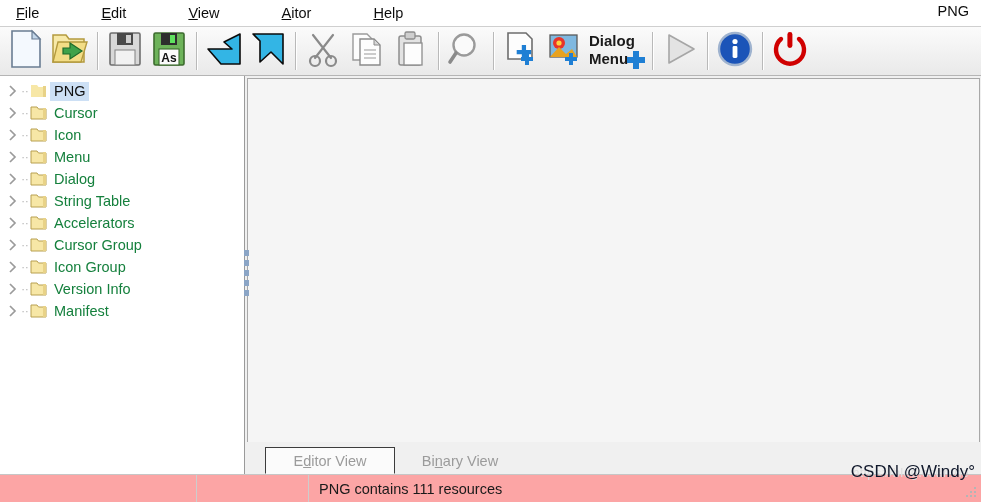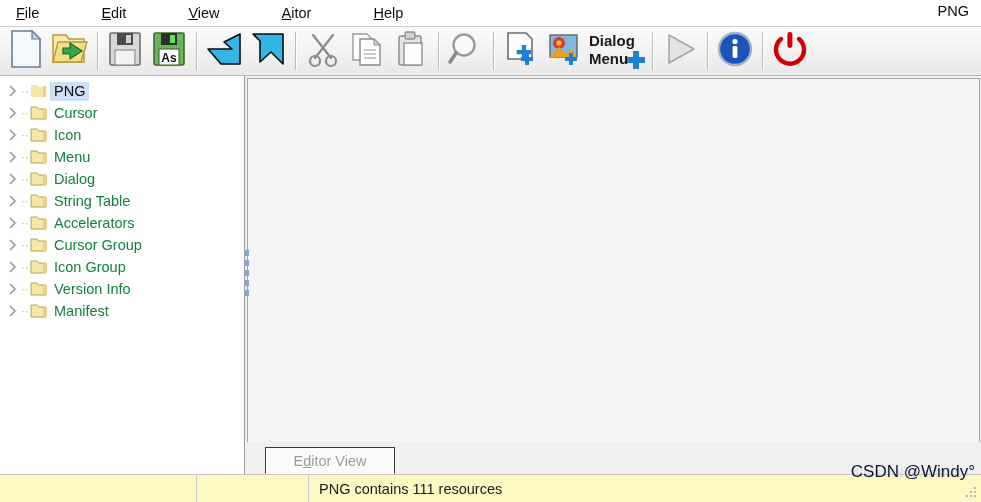--- a/index.html
+++ b/index.html
@@ -182,21 +182,21 @@
     border-bottom-color: #fbfbfb;
     position: relative;
     z-index: 2;
   }
   .tab u { text-decoration: underline; }
 
   
   .statusbar {
     flex: 0 0 28px;
     height: 28px;
-    background: #fef9c3;
+    background: #fca5a5;
     border-top: 1px solid #c6c6c6;
     display: flex;
     align-items: stretch;
     position: relative;
     justify-content: center;
   }
   .st-cell {
     display: flex; align-items: center;
     padding: 0 10px;
     font-size: 14.5px;
@@ -618,20 +618,21 @@
       <i></i>
       <i></i>
       <i></i>
       <i></i>
     </div>
 
     <div class="main-pane">
       <div class="editor-area"></div>
       <div class="tabstrip">
         <div class="tab active">E<u>d</u><span>itor View</span></div>
+        <div class="tab">Bi<u>n</u><span>ary View</span></div>
       </div>
     </div>
 
   </div>
 
   <div class="statusbar">
     <div class="st-cell c1"></div>
     <div class="st-cell c2"></div>
     <div class="st-cell c3">PNG contains 111 resources</div>
     <div class="grip">

